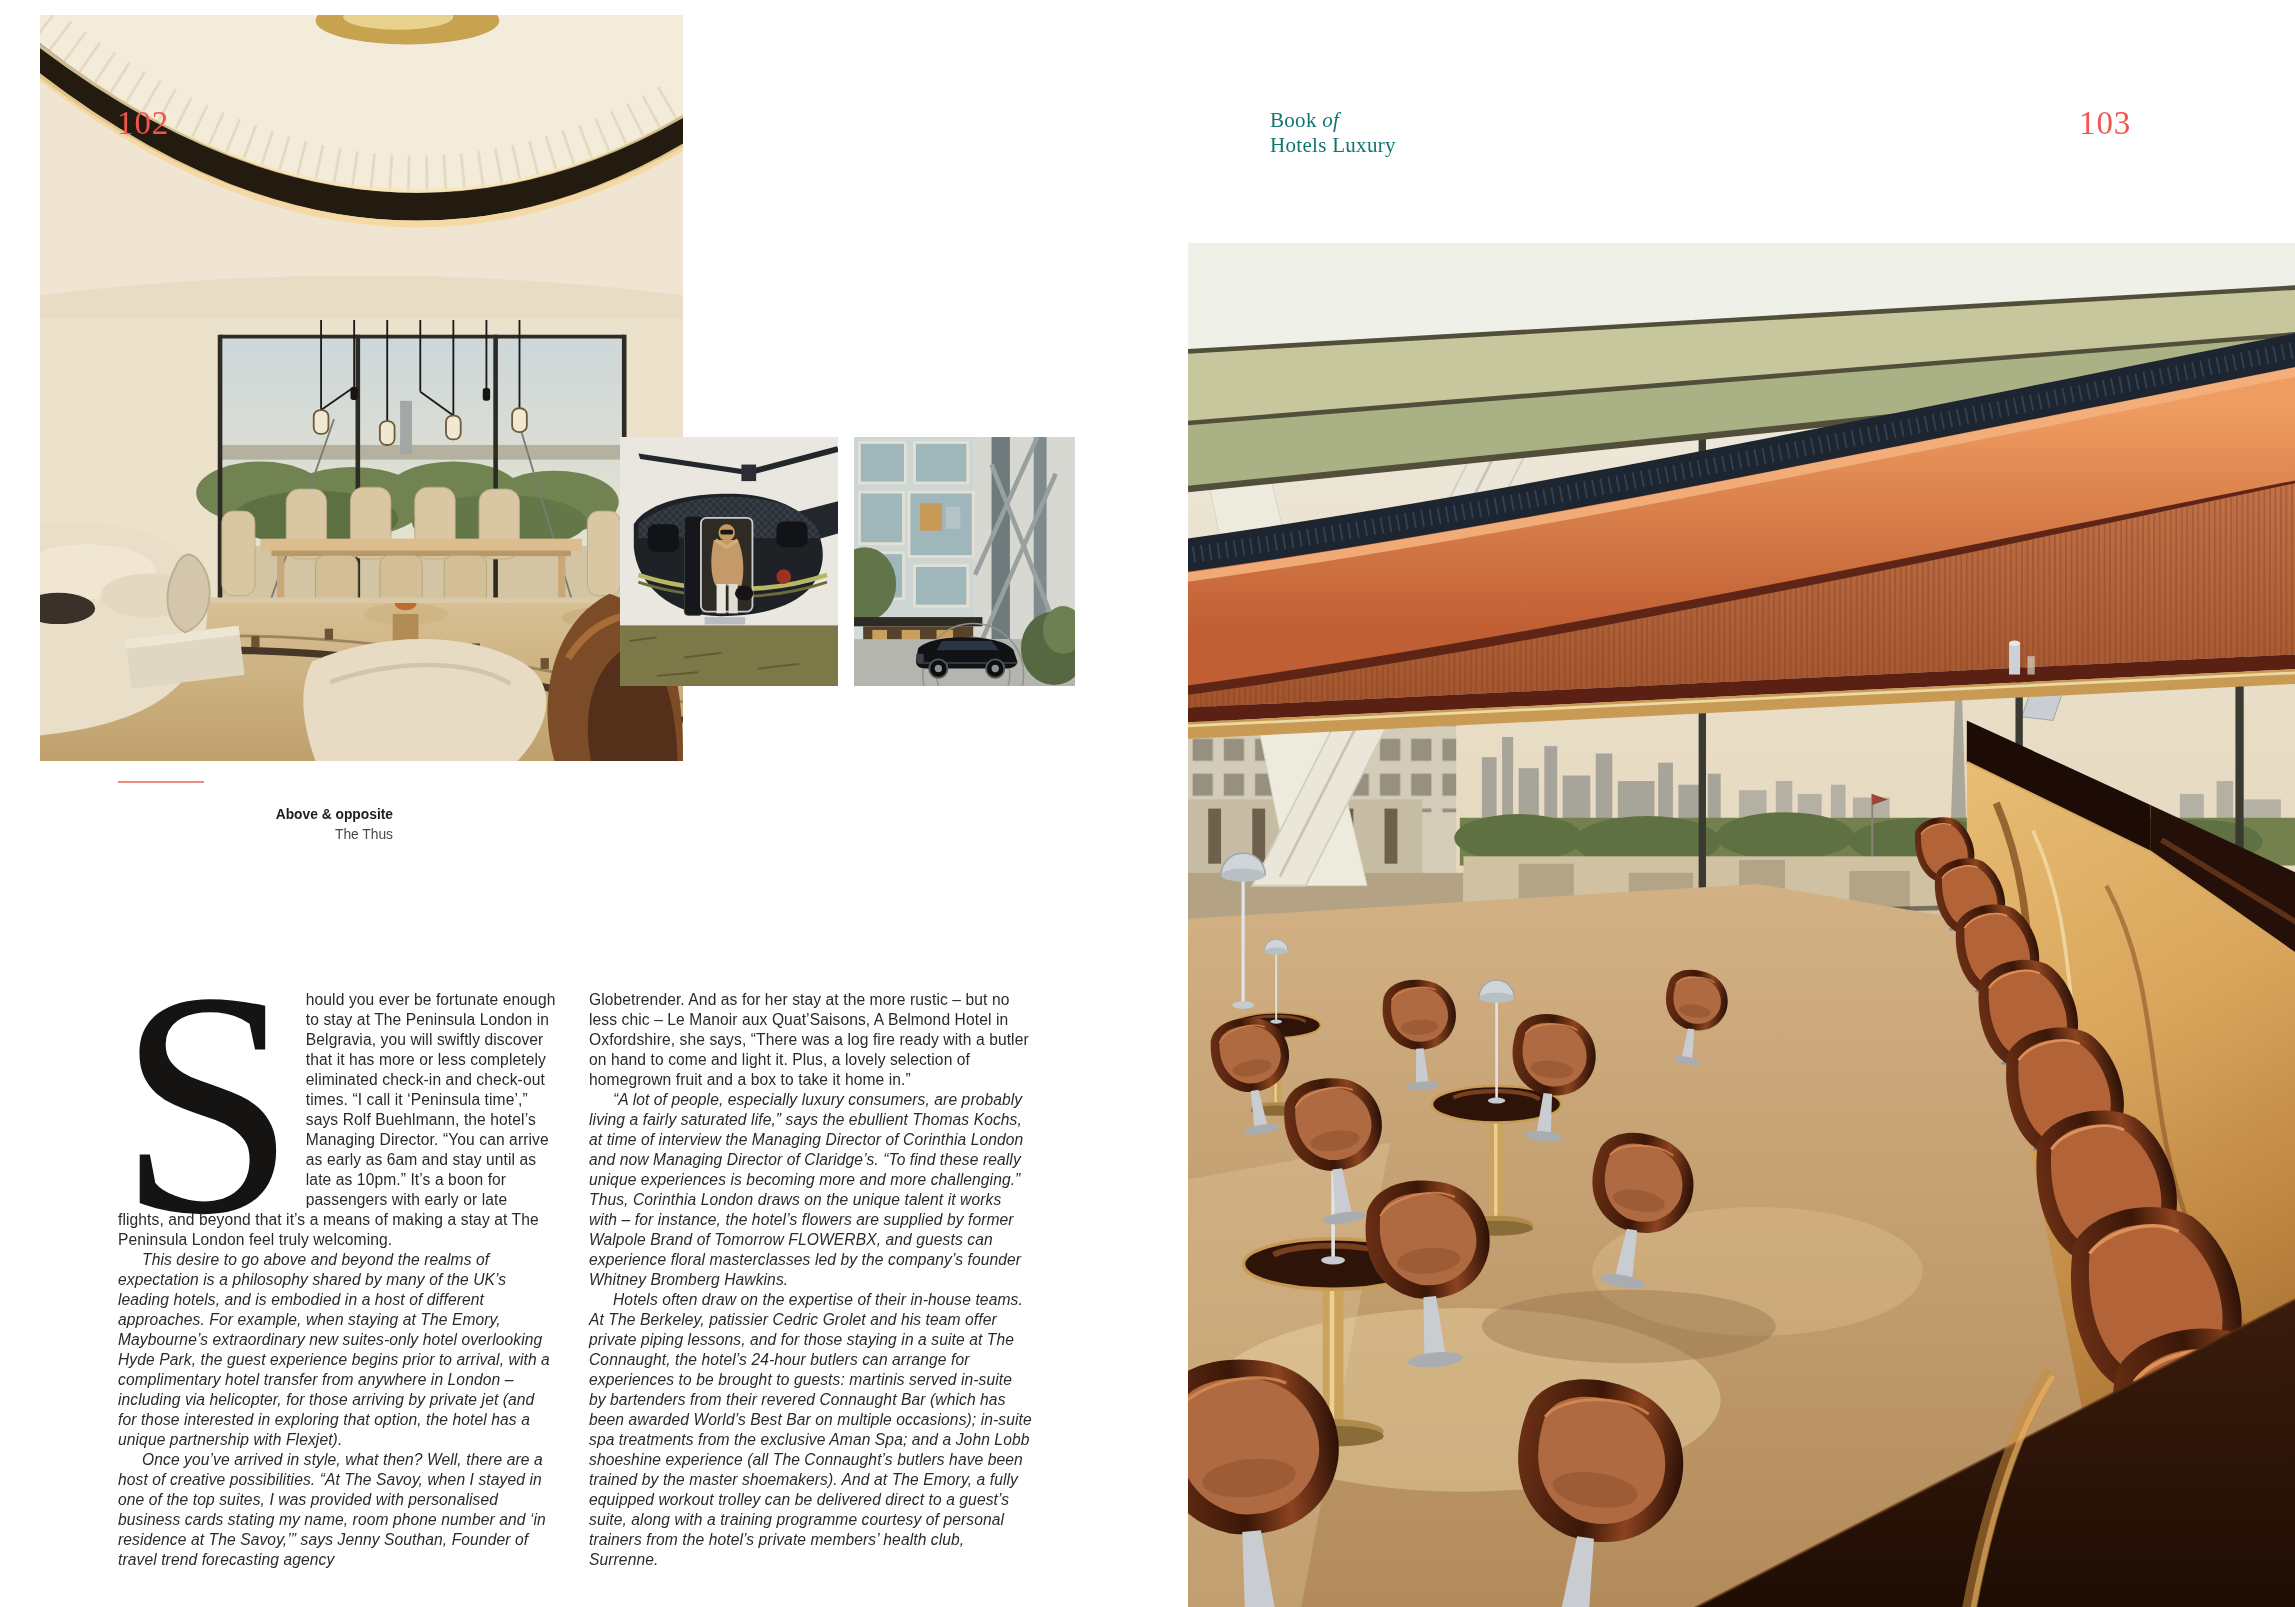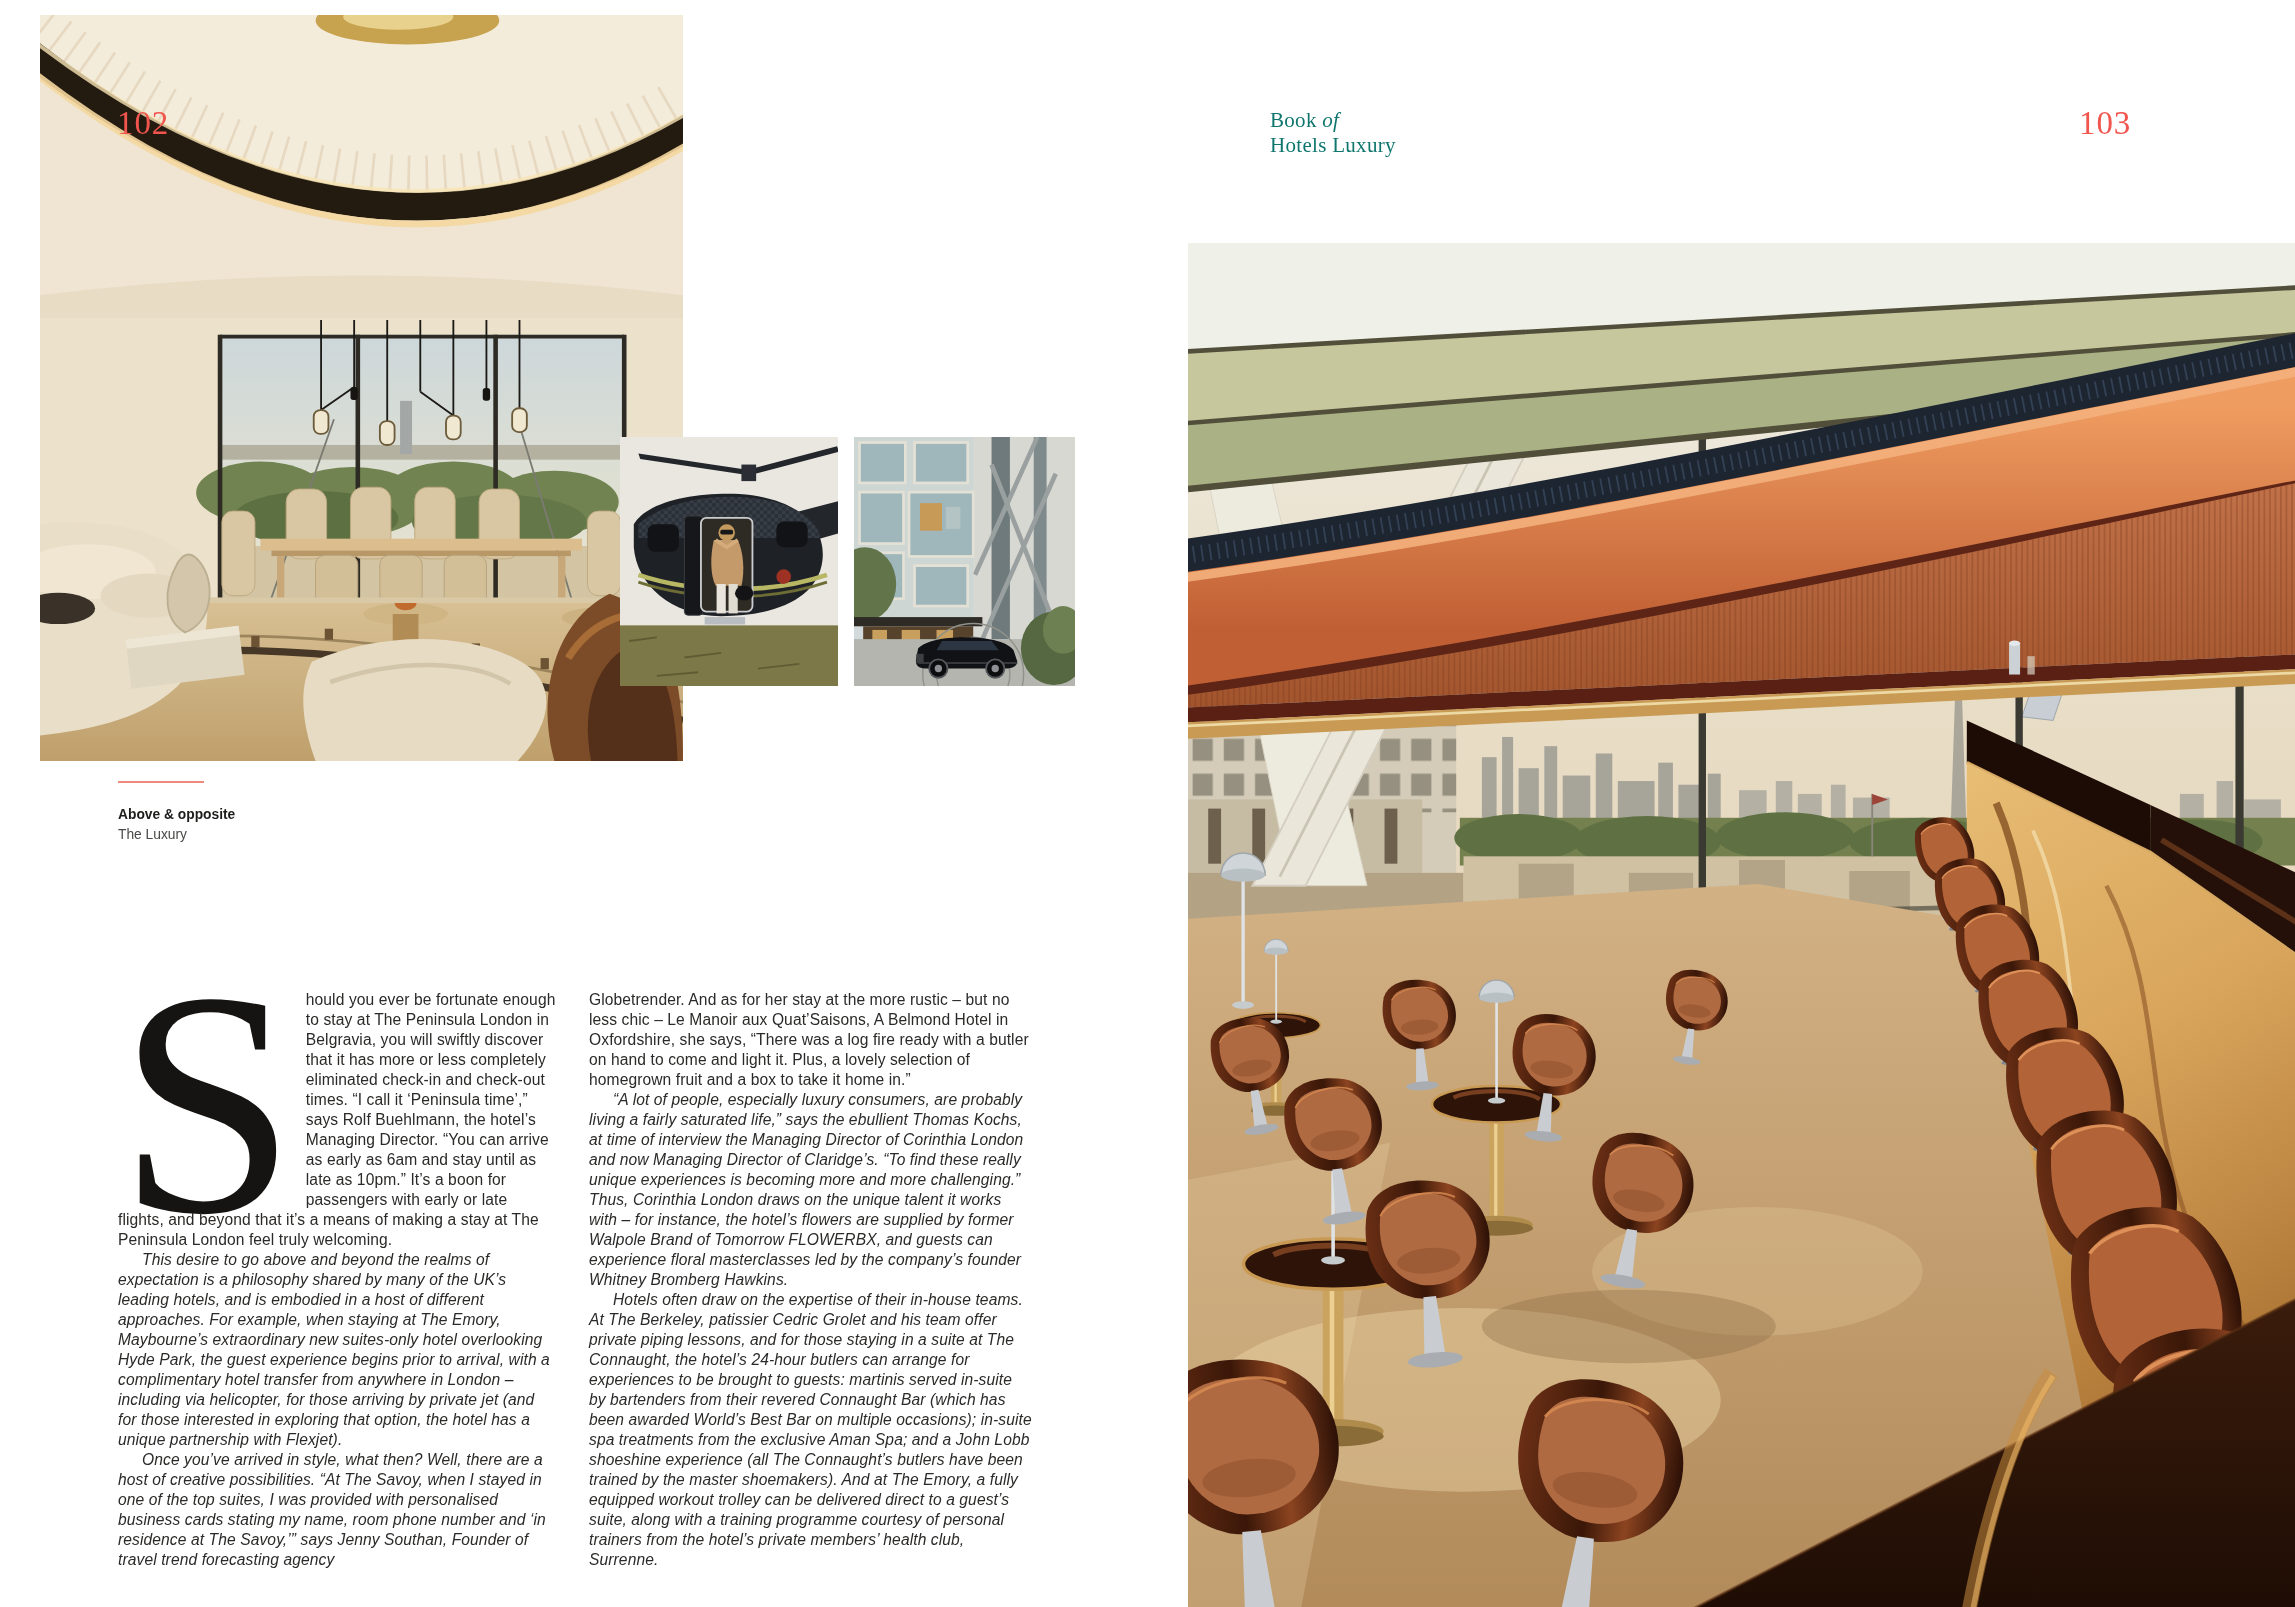--- a/index.html
+++ b/index.html
@@ -11,21 +11,21 @@
   #photo-heli{left:580px;top:422px;width:218px;height:249px;}
   #photo-build{left:814px;top:422px;width:221px;height:249px;}
   #photo-roof{left:1148px;top:228px;width:1148px;height:1380px;}
   .pagenum{position:absolute;font-family:"Liberation Serif",serif;font-size:33px;line-height:1;
            letter-spacing:0.9px;color:#f2544e;}
   #pn-left{left:117px;top:107px;}
   #pn-right{left:2079px;top:107px;}
   #masthead{position:absolute;left:1270px;top:108px;font-family:"Liberation Serif",serif;
             font-size:21px;line-height:25px;color:#0f766e;letter-spacing:0.3px;}
   #masthead em{font-family:"Liberation Serif",serif;font-style:italic;}
-  #caption{position:absolute;left:118px;top:781px;width:275px;}
+  #caption{position:absolute;left:118px;top:781px;width:275px;text-align:right;}
   #caption .rule{width:86px;height:1.8px;background:#ed8a7d;margin-bottom:22px;}
   #caption .cap-title{font-size:13.8px;font-weight:bold;color:#1d1d1b;line-height:20px;}
   #caption .cap-sub{font-size:13.8px;color:#4a4947;line-height:20px;}
   .col{position:absolute;top:990px;font-size:15.6px;line-height:20px;letter-spacing:0.1px;
        text-align:left;color:#2b2a28;}
   #col1{left:118px;width:439px;}
   #col2{left:589px;width:444px;}
   .col p{margin:0;}
   .col p.indent{text-indent:24px;font-style:italic;}
   .dropcap{float:left;width:174px;height:222px;margin:-11px 13.8px 0 0;overflow:visible;
@@ -256,21 +256,21 @@
   <div class="pagenum" id="pn-right">103</div>
 
   <div id="masthead">
     <div><span>Book </span><em>of</em></div>
     <div>Hotels Luxury</div>
   </div>
 
   <div id="caption">
     <div class="rule"></div>
     <div class="cap-title">Above &amp; opposite</div>
-    <div class="cap-sub">The Luxury</div>
+    <div class="cap-sub">The Thus</div>
   </div>
 
   <div class="col" id="col1">
     <p><span class="dropcap">S</span><span>hould you ever be fortunate enough to stay at The Peninsula London in Belgravia, you will swiftly discover that it has more or less completely eliminated check-in and check-out times. “I call it ‘Peninsula time’,” says Rolf Buehlmann, the hotel’s Managing Director. “You can arrive as early as 6am and stay until as late as 10pm.” It’s a boon for passengers with early or late flights, and beyond that it’s a means of making a stay at The Peninsula London feel truly welcoming.</span></p>
     <p class="indent">This desire to go above and beyond the realms of expectation is a philosophy shared by many of the UK’s leading hotels, and is embodied in a host of different approaches. For example, when staying at The Emory, Maybourne’s extraordinary new suites-only hotel overlooking Hyde Park, the guest experience begins prior to arrival, with a complimentary hotel transfer from anywhere in London – including via helicopter, for those arriving by private jet (and for those interested in exploring that option, the hotel has a unique partnership with Flexjet).</p>
     <p class="indent">Once you’ve arrived in style, what then? Well, there are a host of creative possibilities. “At The Savoy, when I stayed in one of the top suites, I was provided with personalised business cards stating my name, room phone number and ‘in residence at The Savoy,’” says Jenny Southan, Founder of travel trend forecasting agency</p>
   </div>
   <div class="col" id="col2">
     <p>Globetrender. And as for her stay at the more rustic – but no less chic – Le Manoir aux Quat’Saisons, A Belmond Hotel in Oxfordshire, she says, “There was a log fire ready with a butler on hand to come and light it. Plus, a lovely selection of homegrown fruit and a box to take it home in.”</p>
     <p class="indent">“A lot of people, especially luxury consumers, are probably living a fairly saturated life,” says the ebullient Thomas Kochs, at time of interview the Managing Director of Corinthia London and now Managing Director of Claridge’s. “To find these really unique experiences is becoming more and more challenging.” Thus, Corinthia London draws on the unique talent it works with – for instance, the hotel’s flowers are supplied by former Walpole Brand of Tomorrow FLOWERBX, and guests can experience floral masterclasses led by the company’s founder Whitney Bromberg Hawkins.</p>

